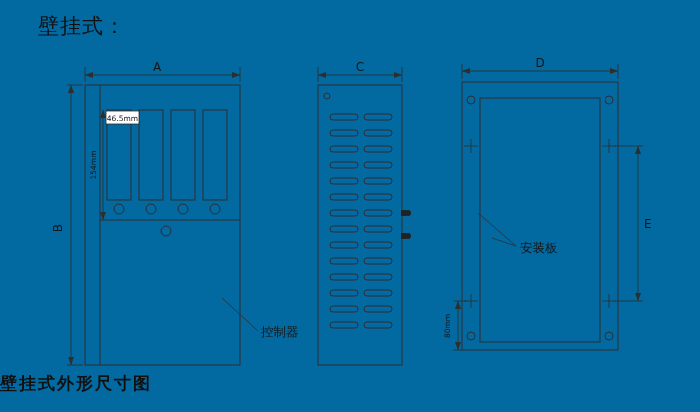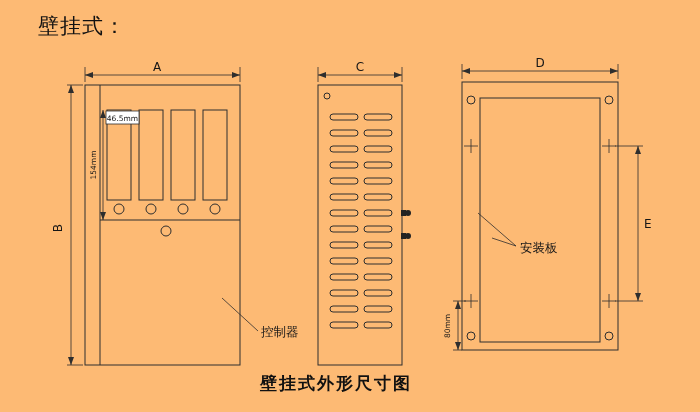--- a/index.html
+++ b/index.html
@@ -1,25 +1,25 @@
 <!DOCTYPE html>
 <html><head>
 <meta charset="utf-8">
 <style>
   html,body { margin:0; padding:0; background:#ffffff; }
   .canvas {
-    position:relative; width:700px; height:412px; background:#fdba74;
+    position:relative; width:700px; height:412px; background:#0369a1;
     font-family:"DejaVu Sans","Liberation Sans",sans-serif; overflow:hidden;
   }
   .title {
     position:absolute; left:38px; top:12px; font-size:21px; color:#111;
     letter-spacing:1px; font-weight:500;
   }
   .caption {
-    position:absolute; left:0; top:372px; width:672px; text-align:center;
+    position:absolute; left:0; top:372px; width:672px; text-align:left;
     font-size:17px; font-weight:bold; color:#111; letter-spacing:2px;
   }
   svg { position:absolute; left:0; top:0; }
   .ln   { stroke:#2e2e2e; stroke-width:1; fill:none; }
   .thin { stroke:#2e2e2e; stroke-width:0.8; fill:none; }
   .fillk{ fill:#222; stroke:none; }
   text  { fill:#161616; font-family:"DejaVu Sans","Liberation Sans",sans-serif; }
   .dimL { font-size:12px; }
   .dimS { font-size:7.5px; }
   .lbl  { font-size:12.5px; }

